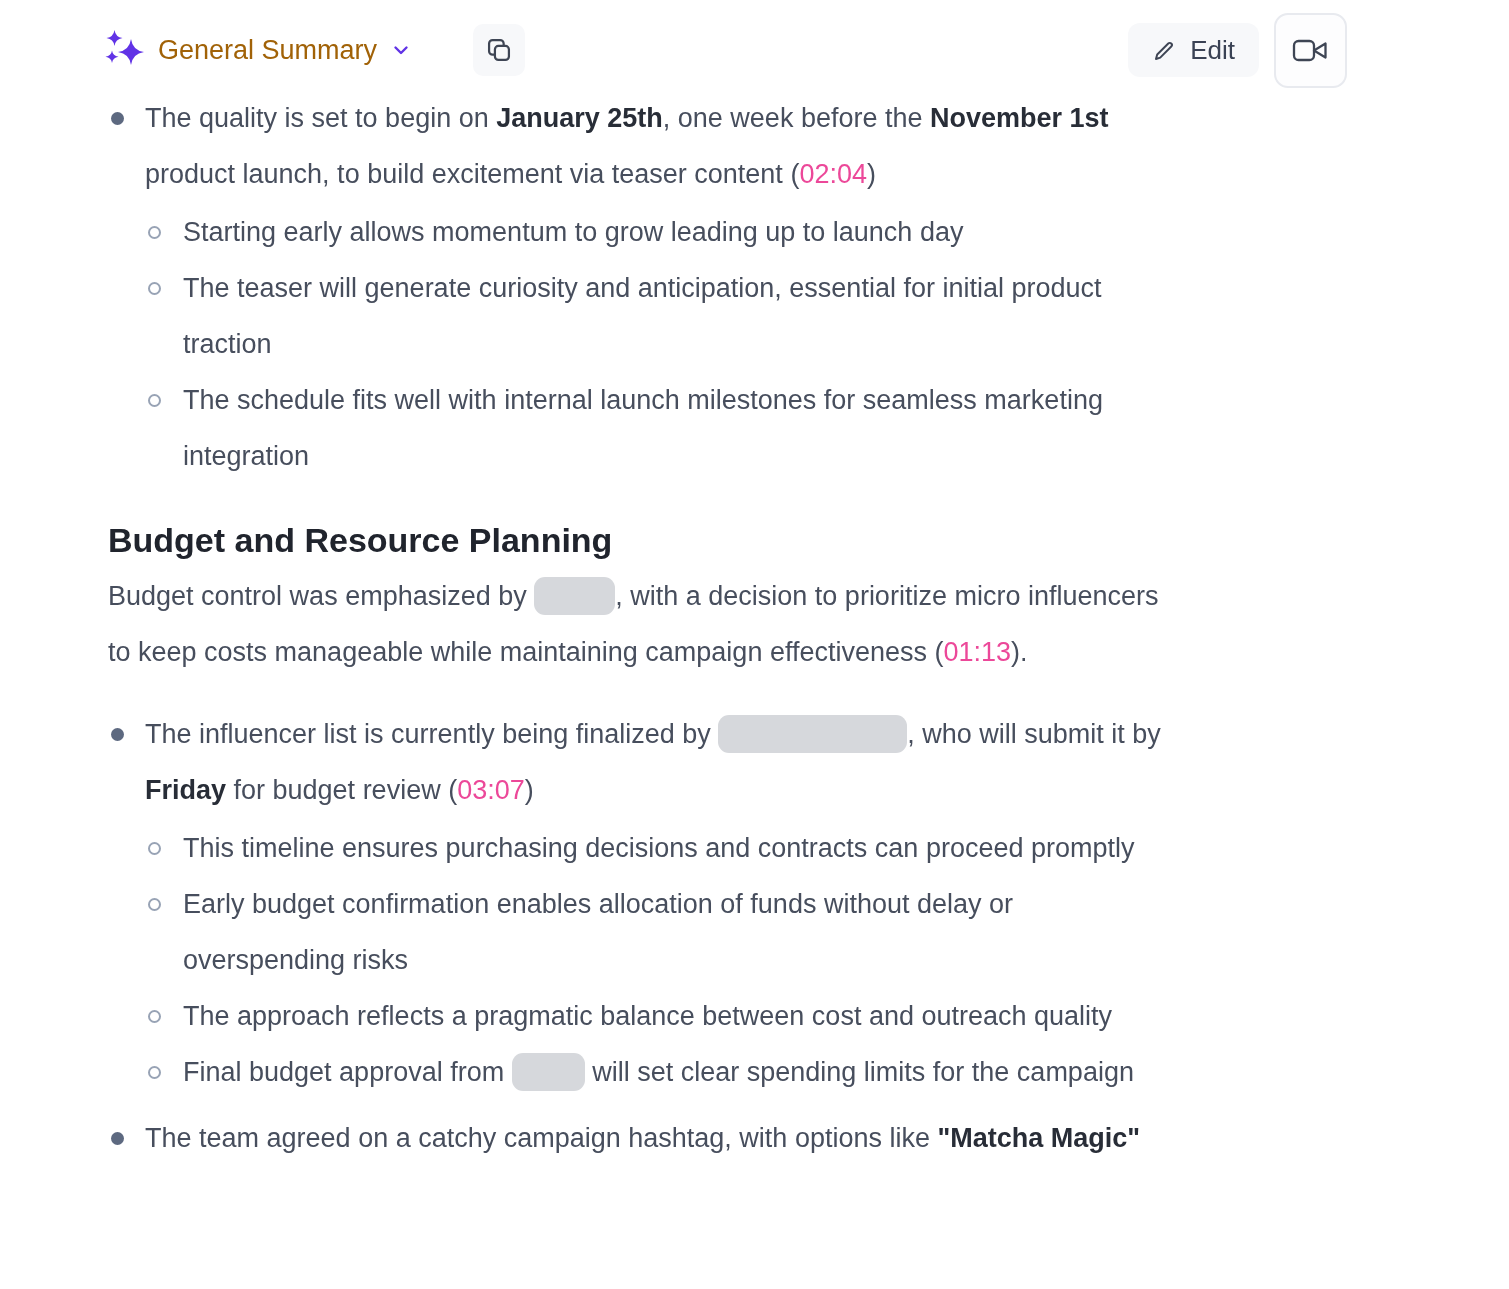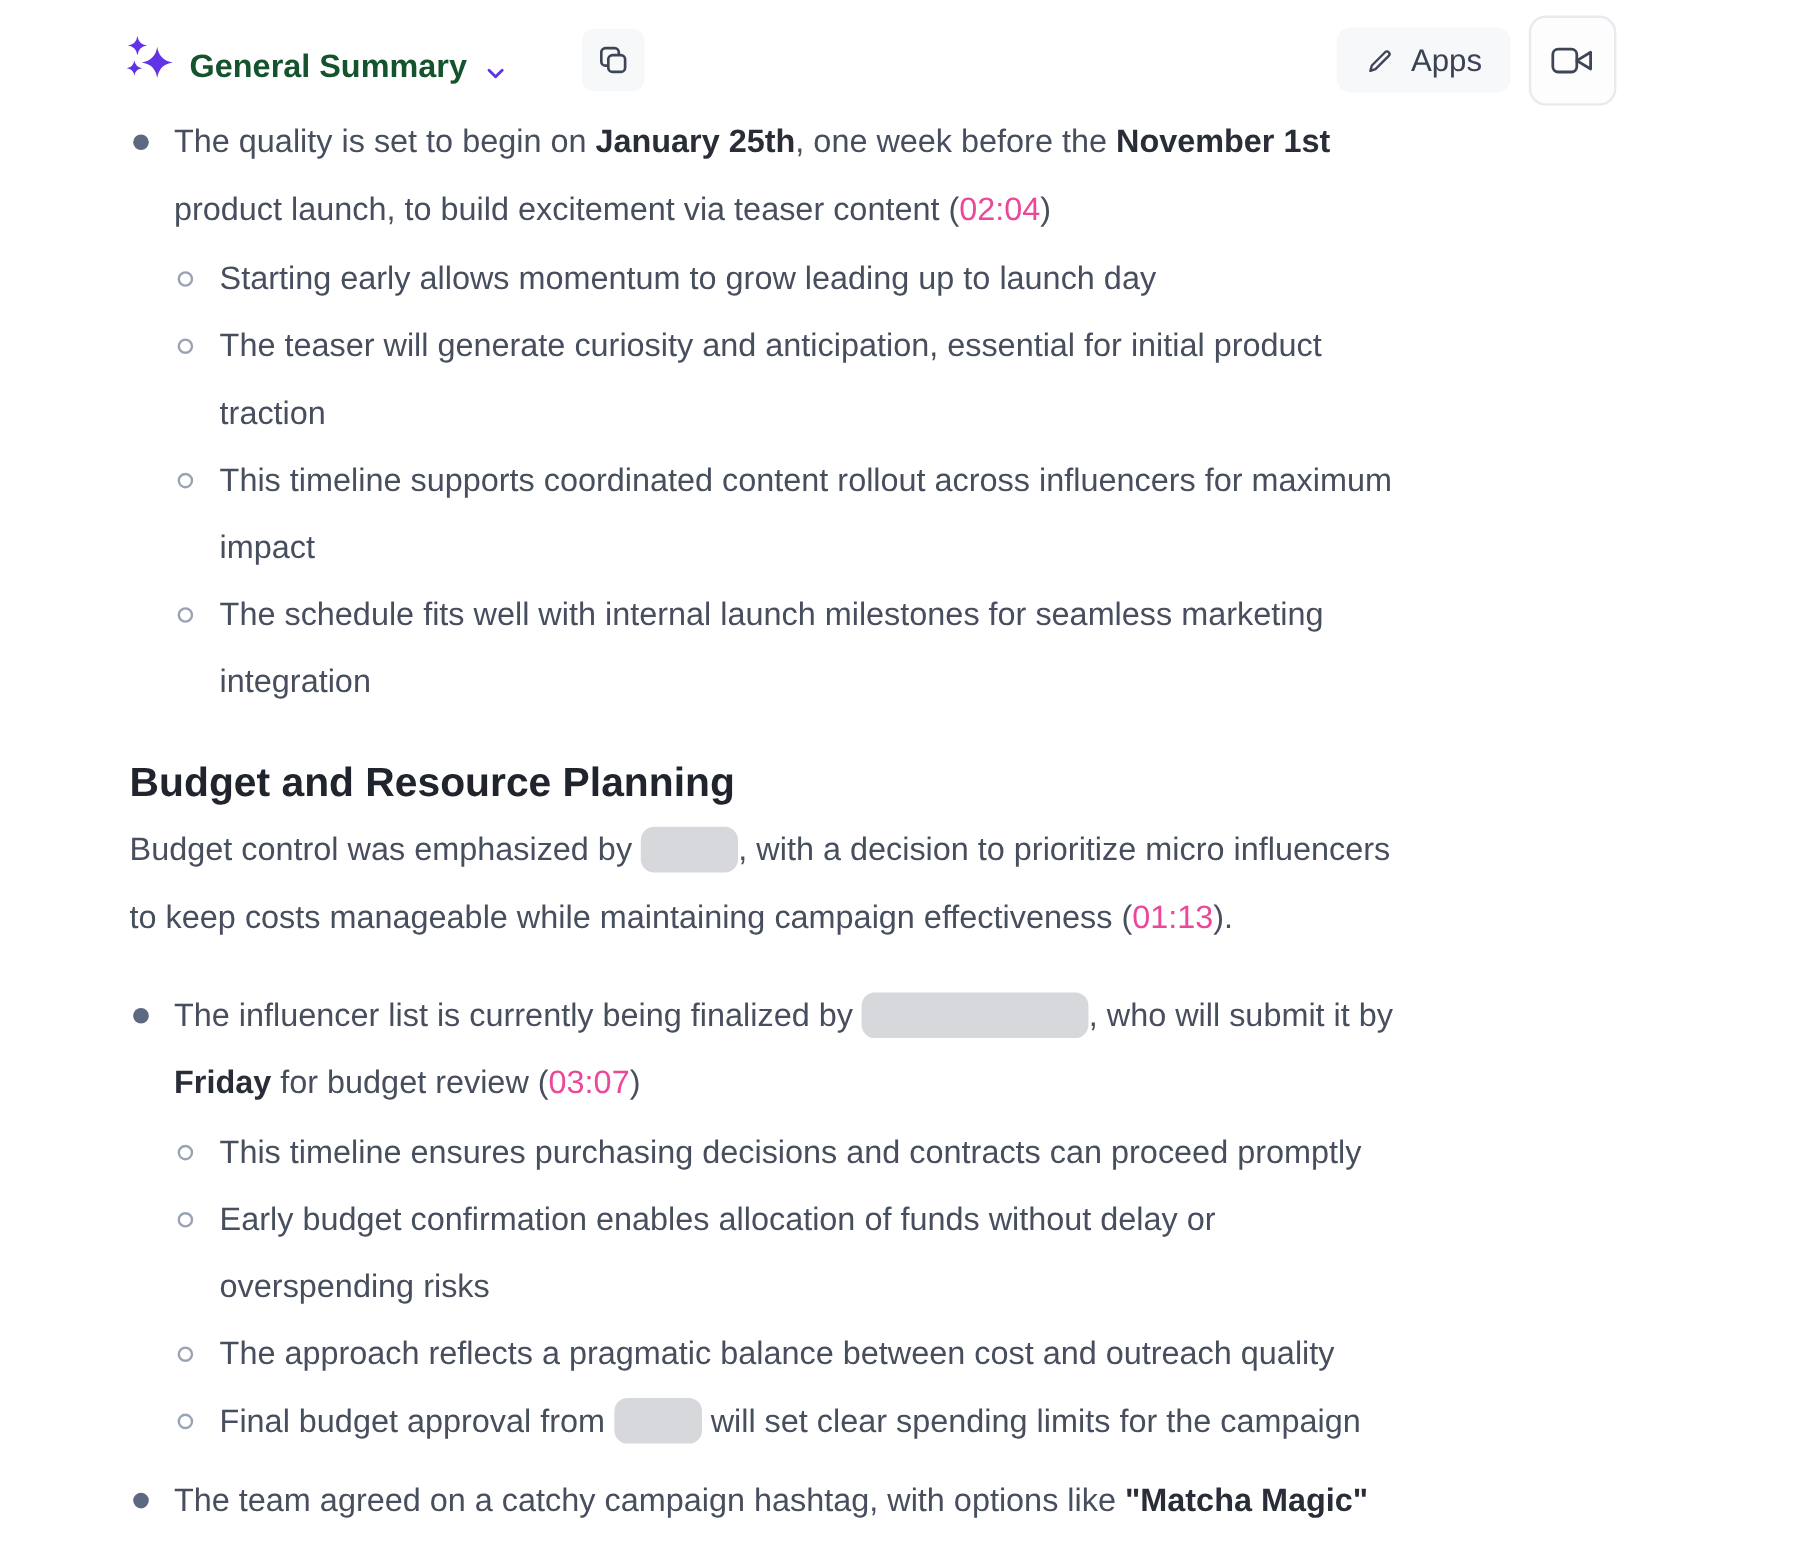--- a/index.html
+++ b/index.html
@@ -13,22 +13,22 @@
   }
 
   
   .header {
     height: 90px;
     padding: 10px 162px 0 104px;
     display: flex; align-items: center; justify-content: space-between;
   }
   .header-left { display: flex; align-items: center; gap: 62px; }
   .summary-dropdown {
-    display: flex; align-items: flex-end; gap: 14px;
-    color: #14532d; font-size: 27px; font-weight: 700;
+    display: flex; align-items: center; gap: 14px;
+    color: #a16207; font-size: 27px; font-weight: 400;
     cursor: pointer; user-select: none;
   }
   .icon-btn {
     width: 52px; height: 52px;
     background: #F7F8FA; border: none; border-radius: 10px;
     display: flex; align-items: center; justify-content: center;
     cursor: pointer; padding: 0;
   }
   .header-right { display: flex; align-items: center; }
   .btn {
@@ -112,43 +112,41 @@
         <rect x="3.5" y="3.5" width="12.5" height="12.5" rx="3"></rect>
         <rect x="8.5" y="8.5" width="12" height="12" rx="3" fill="#F7F8FA"></rect>
       </svg>
     </button>
   </div>
   <div class="header-right">
     <button class="btn">
       <svg width="25" height="25" viewBox="0 0 24 24" fill="none" stroke="#3E4554" stroke-width="1.9" stroke-linecap="round" stroke-linejoin="round">
         <path d="M3.8 20.2 L5 15.9 L15.6 5.3 a2.05 2.05 0 0 1 2.9 2.9 L7.9 18.8 L3.8 20.2 Z"></path>
       </svg>
-      <span>Apps</span>
+      <span>Edit</span>
     </button>
     <button class="video-btn">
       <svg width="37" height="29" viewBox="0 0 37 29" fill="none" stroke="#3E4554" stroke-width="2.3" stroke-linecap="round" stroke-linejoin="round">
         <rect x="2" y="5" width="20" height="19" rx="4.5"></rect>
         <path d="M22 14.5 L33.5 7.5 V21.5 L22 14.5 Z"></path>
       </svg>
     </button>
   </div>
 </div>
 
 <div class="content">
 
   <ul class="top">
     <li>
       <p><span>The quality is set to begin on </span><span class="b">January 25th</span><span>, one week before the </span><span class="b">November 1st</span><span>
 product launch, to build excitement via teaser content (</span><a class="ts">02:04</a><span>)</span></p>
       <ul class="sub">
         <li><span>Starting early allows momentum to grow leading up to launch day</span></li>
         <li><span>The teaser will generate curiosity and anticipation, essential for initial product
 traction</span></li>
-        <li><span>This timeline supports coordinated content rollout across influencers for maximum
-impact</span></li>
         <li><span>The schedule fits well with internal launch milestones for seamless marketing
 integration</span></li>
       </ul>
     </li>
   </ul>
 
   <h3 class="section-heading">Budget and Resource Planning</h3>
 
   <p><span>Budget control was emphasized by </span><span class="redact sm"></span><span>, with a decision to prioritize micro influencers
 to keep costs manageable while maintaining campaign effectiveness (</span><a class="ts">01:13</a><span>).</span></p>

